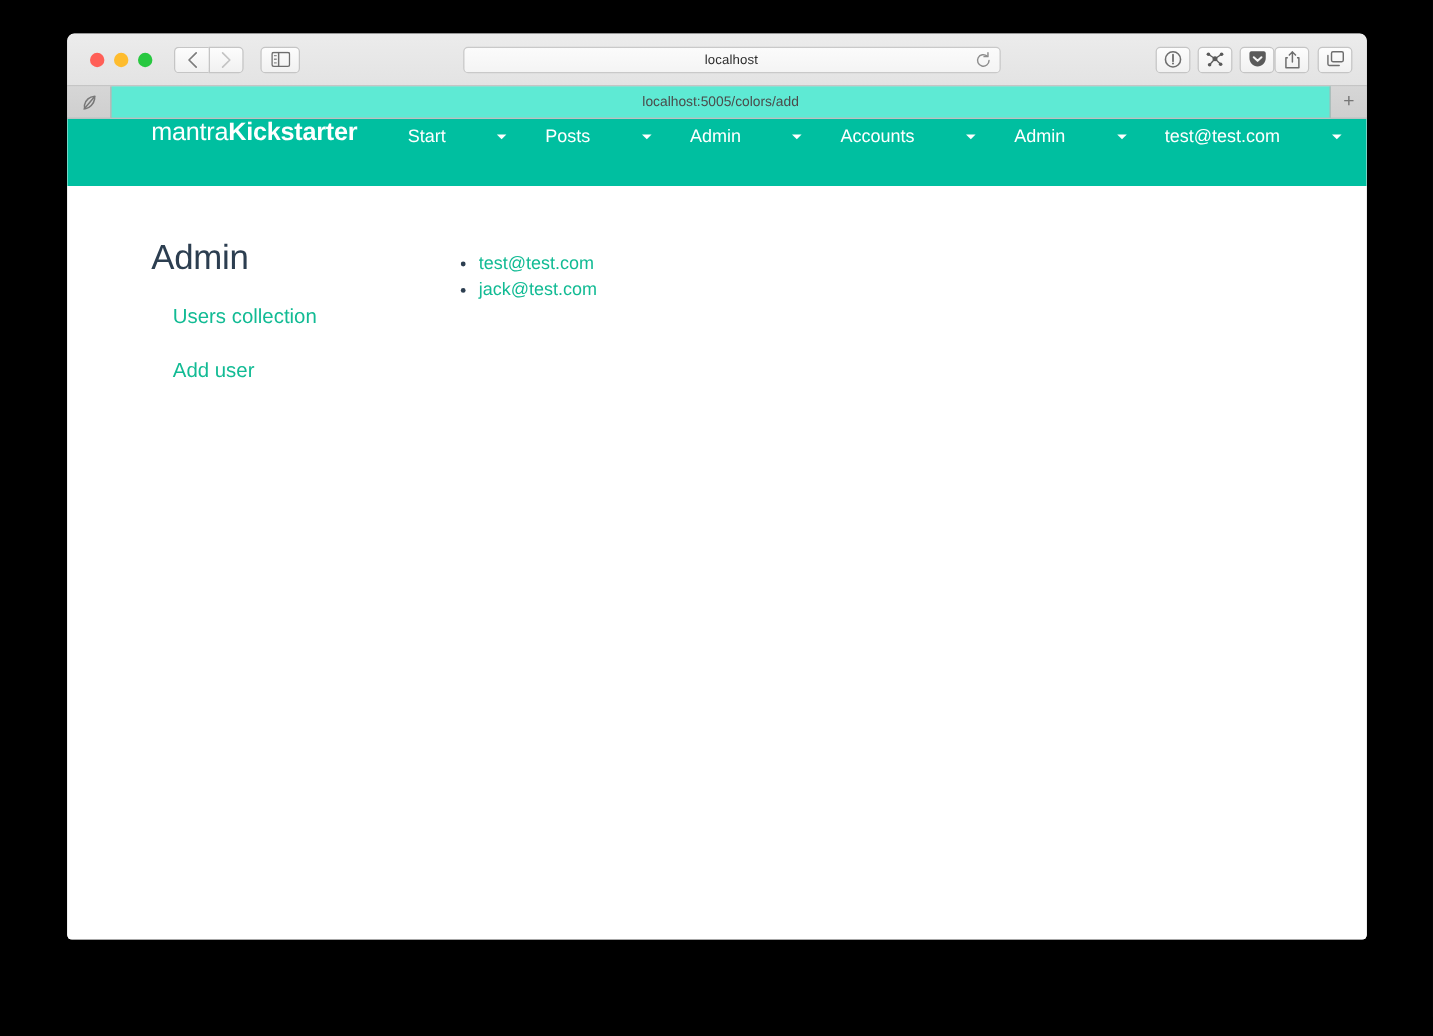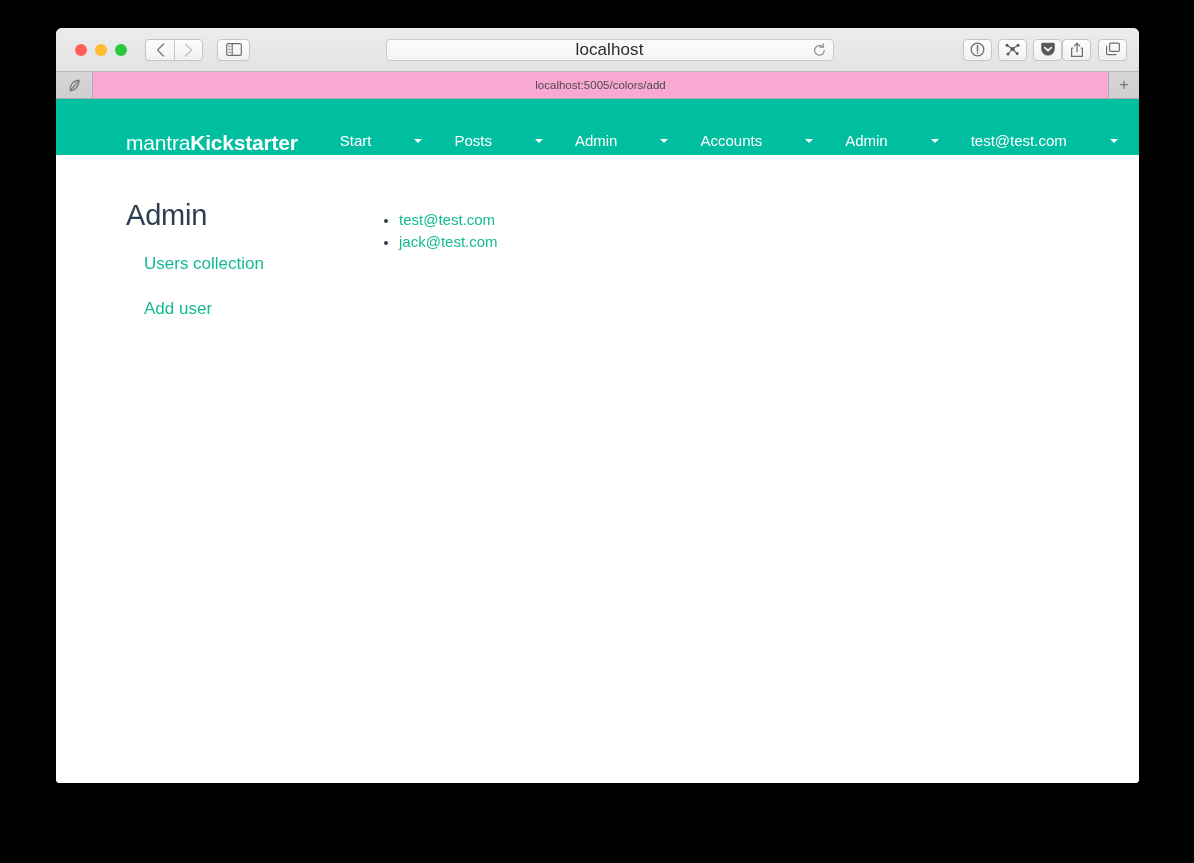--- a/index.html
+++ b/index.html
@@ -91,21 +91,21 @@
     height: 22px;
     background: linear-gradient(to bottom, #fbfbfb 0%, #f4f4f4 100%);
     border: 1px solid #c9c9c9;
     border-radius: 4px;
     display: flex;
     align-items: center;
     justify-content: center;
     box-sizing: border-box;
   }
   .url-text {
-    font-size: 17px;
+    font-size: 11px;
     color: #2b2b2b;
     letter-spacing: 0.1px;
   }
   .reload-icon {
     position: absolute;
     right: 6px;
     top: 3px;
     color: #8d8d8d;
   }
 
@@ -124,21 +124,21 @@
   .fav-tab {
     width: 36px;
     background: linear-gradient(to bottom, #d6d6d6, #cfcfcf);
     border-right: 1px solid #aeaeae;
     display: flex;
     align-items: center;
     justify-content: center;
   }
   .active-tab {
     flex: 1;
-    background: #f9a8d4;
+    background: #5eead4;
     display: flex;
     align-items: center;
     justify-content: center;
     border-right: 1px solid #aeaeae;
   }
   .tab-title {
     font-size: 11.5px;
     color: #4b4b4b;
   }
   .newtab {
@@ -158,21 +158,21 @@
     height: calc(100% - 71px);
     background: #ffffff;
     overflow: hidden;
   }
 
   
   .app-navbar {
     height: 56px;
     background: #00bfa0;
     display: flex;
-    align-items: flex-end;
+    align-items: flex-start;
     padding: 0 0 0 70px;
     box-sizing: border-box;
   }
   .brand {
     color: #ffffff;
     font-size: 21px;
     margin-right: 26px;
     white-space: nowrap;
     letter-spacing: -0.2px;
   }

